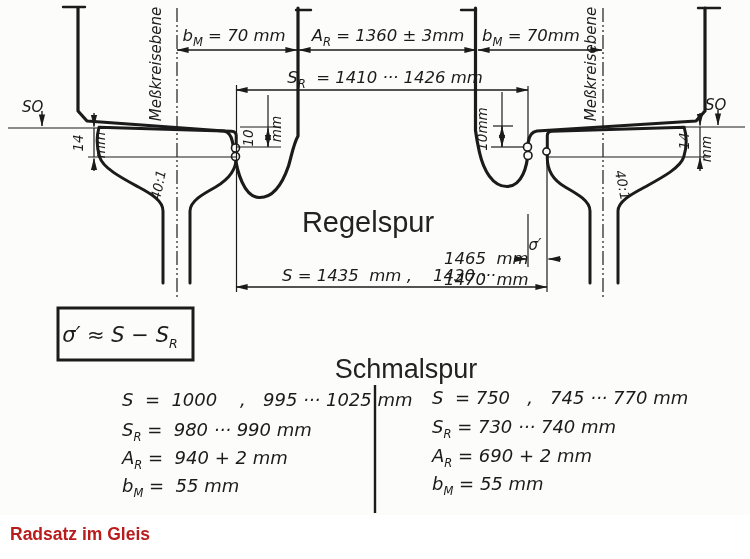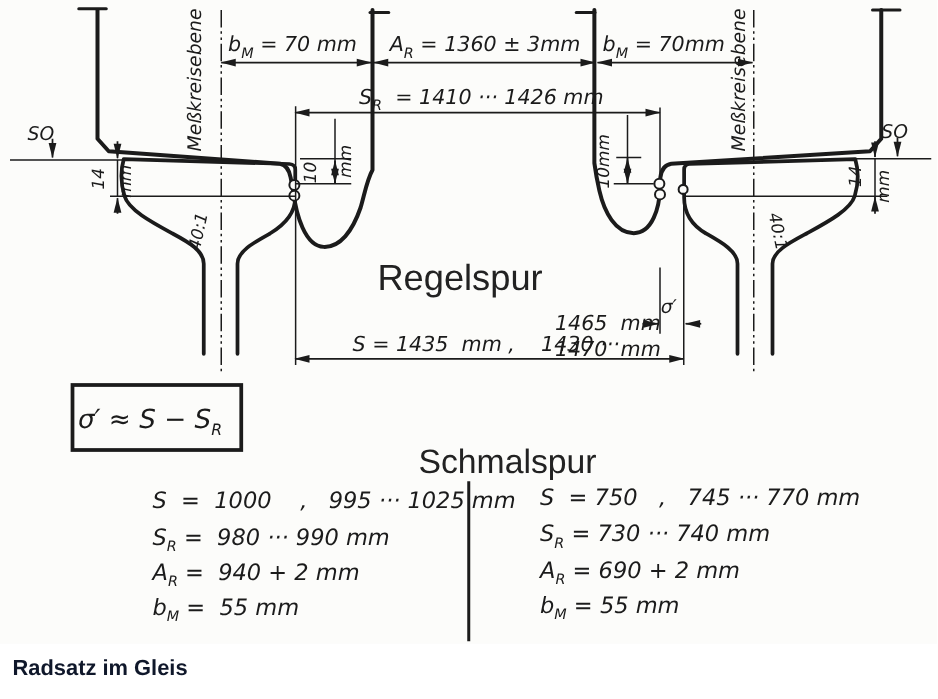--- a/index.html
+++ b/index.html
@@ -11,21 +11,21 @@
   .hand-sm{font-family:"DejaVu Sans",sans-serif;font-style:italic;font-size:13.5px;}
   .hand-lg{font-family:"DejaVu Sans",sans-serif;font-style:italic;font-size:18px;}
   .formula-t{font-family:"DejaVu Sans",sans-serif;font-style:italic;font-size:21px;}
   .print{font-family:"Liberation Sans","DejaVu Sans",sans-serif;font-style:normal;
          font-size:29px;fill:#222;}
   .print-sm{font-family:"Liberation Sans","DejaVu Sans",sans-serif;font-size:27px;fill:#222;}
   .sub{font-size:11.5px;}
   .sub-lg{font-size:12.5px;}
   .caption{position:absolute;left:10px;top:524px;width:730px;
            font-family:"Liberation Sans","DejaVu Sans",sans-serif;
-           font-weight:bold;font-size:17.5px;color:#0f172a;}
+           font-weight:bold;font-size:17.5px;color:#b91c1c;}
 </style>
 </head>
 <body>
 
 <div class="page">
   <div class="scan">
   <svg width="750" height="515" viewBox="0 0 750 515">
     <defs>
       <marker id="arr" markerWidth="14" markerHeight="9" refX="12.4" refY="4.5" orient="auto-start-reverse" markerUnits="userSpaceOnUse">
         <path d="M13,4.5 L0.8,1.4 L0.8,7.6 Z" fill="#1b1b1b"></path>

